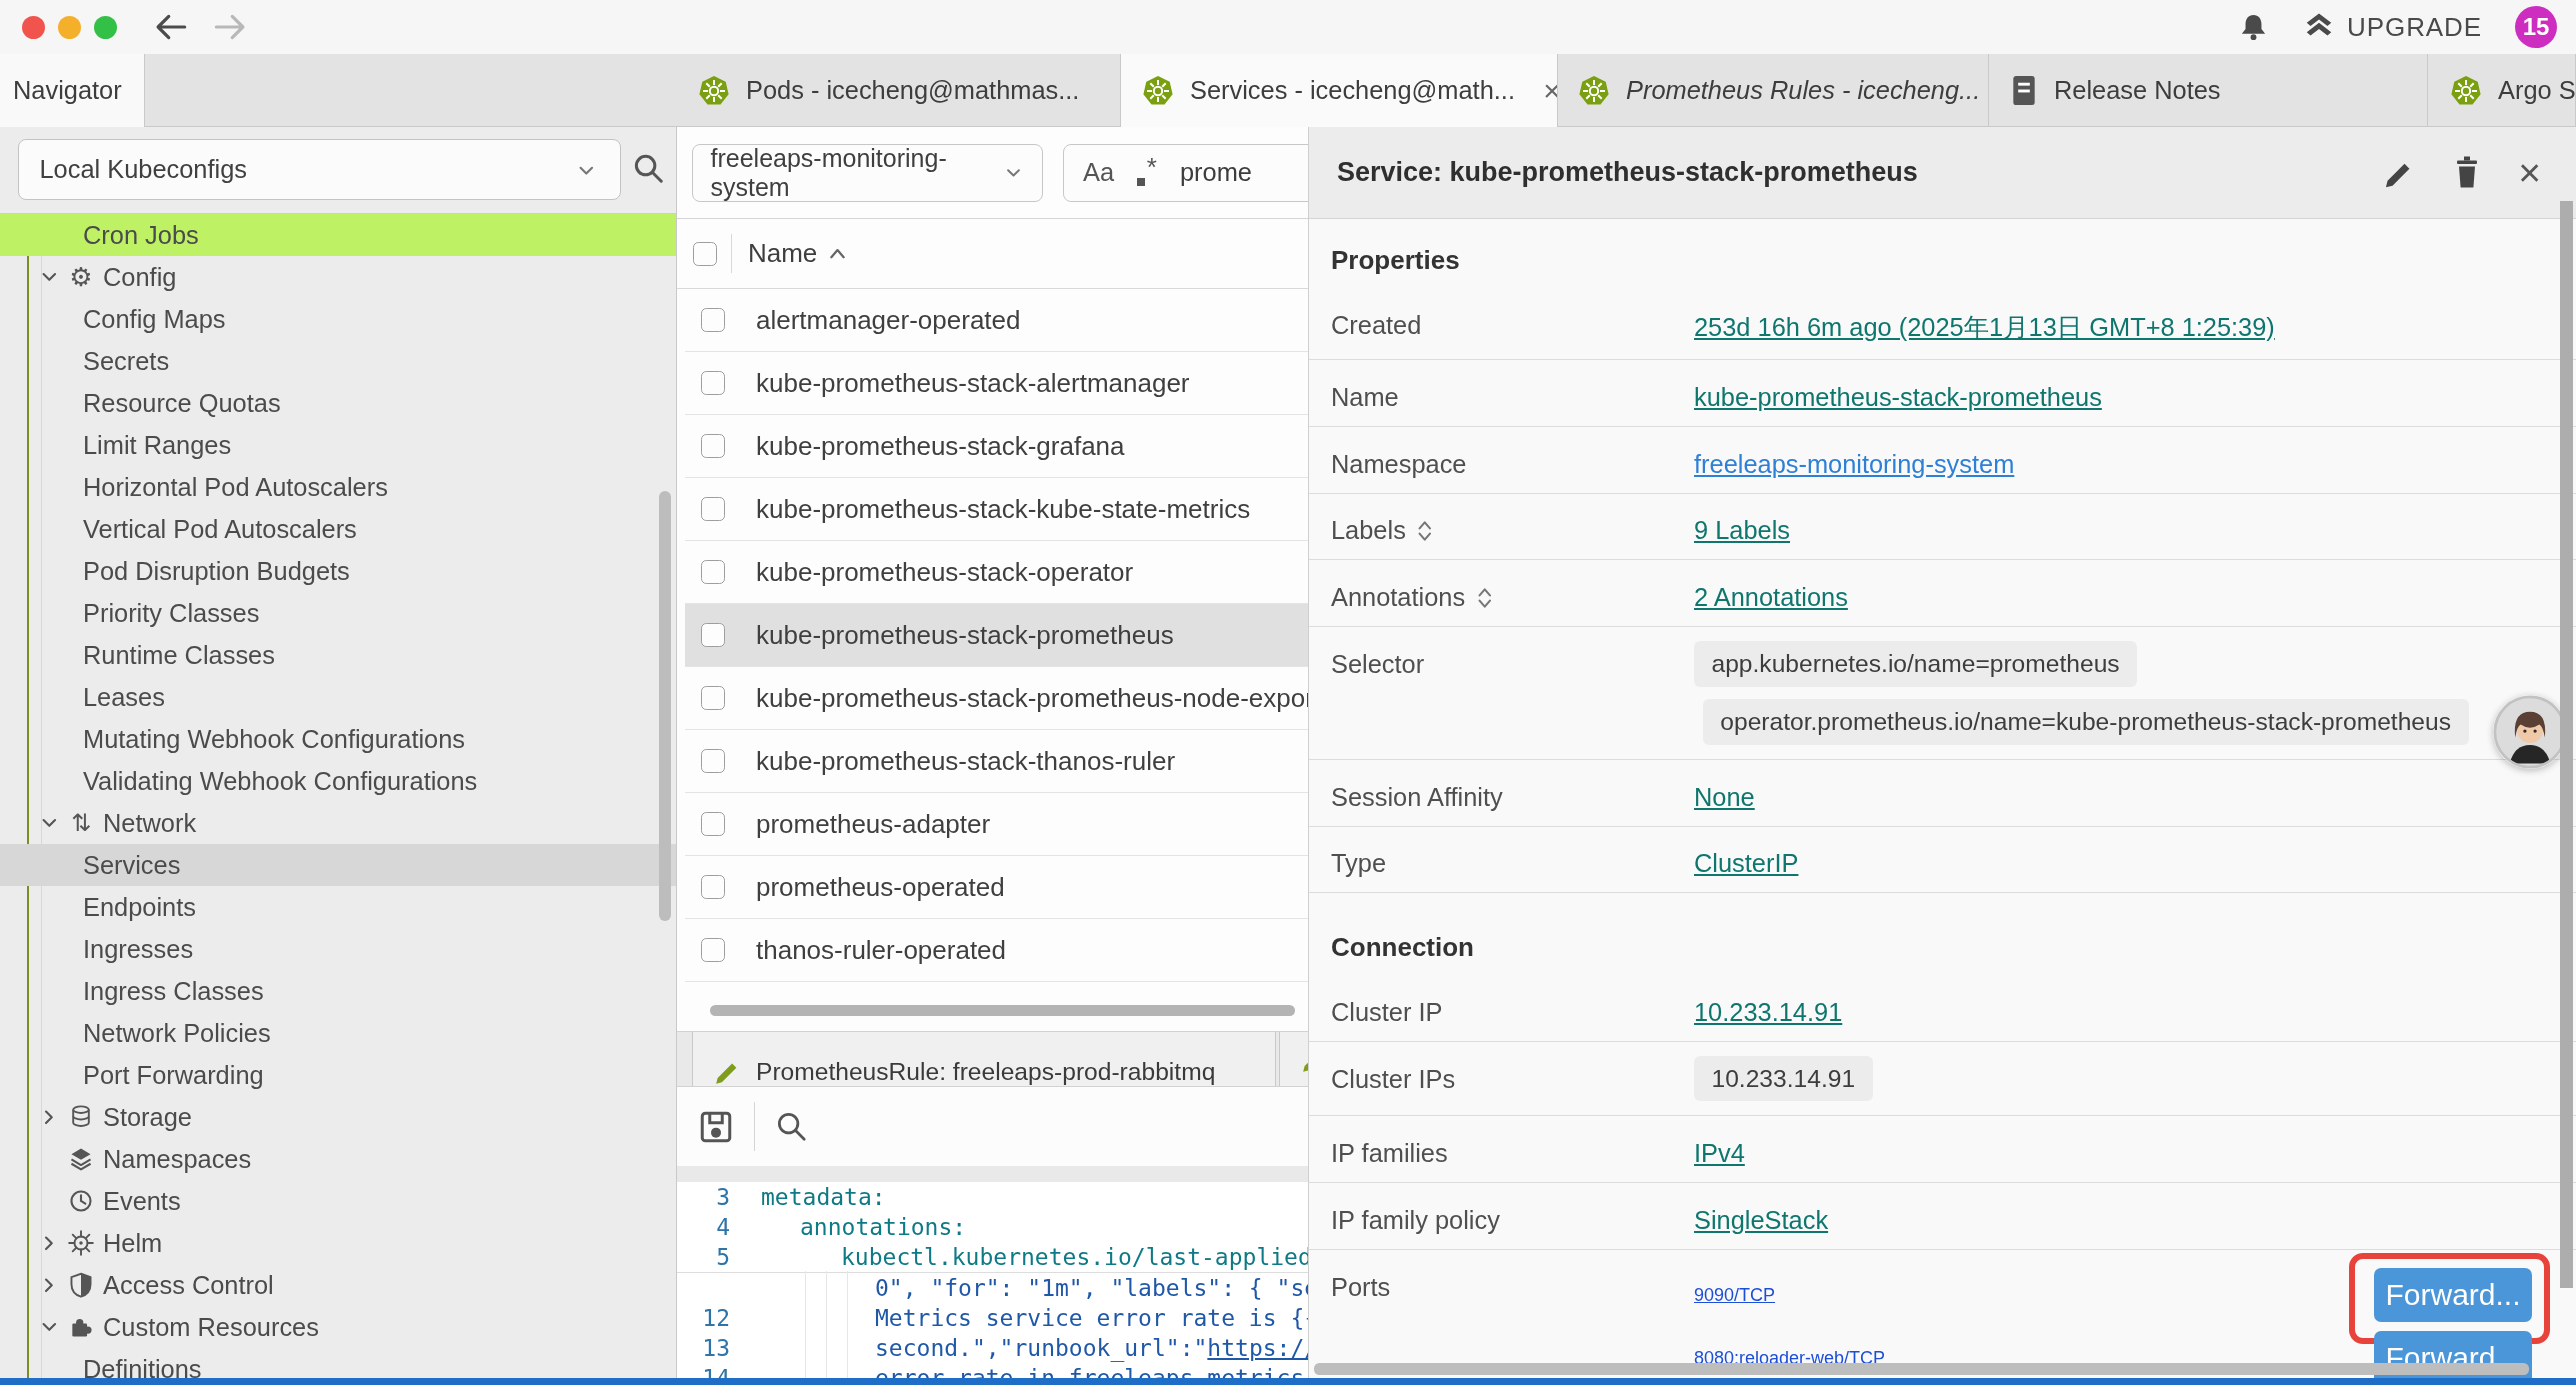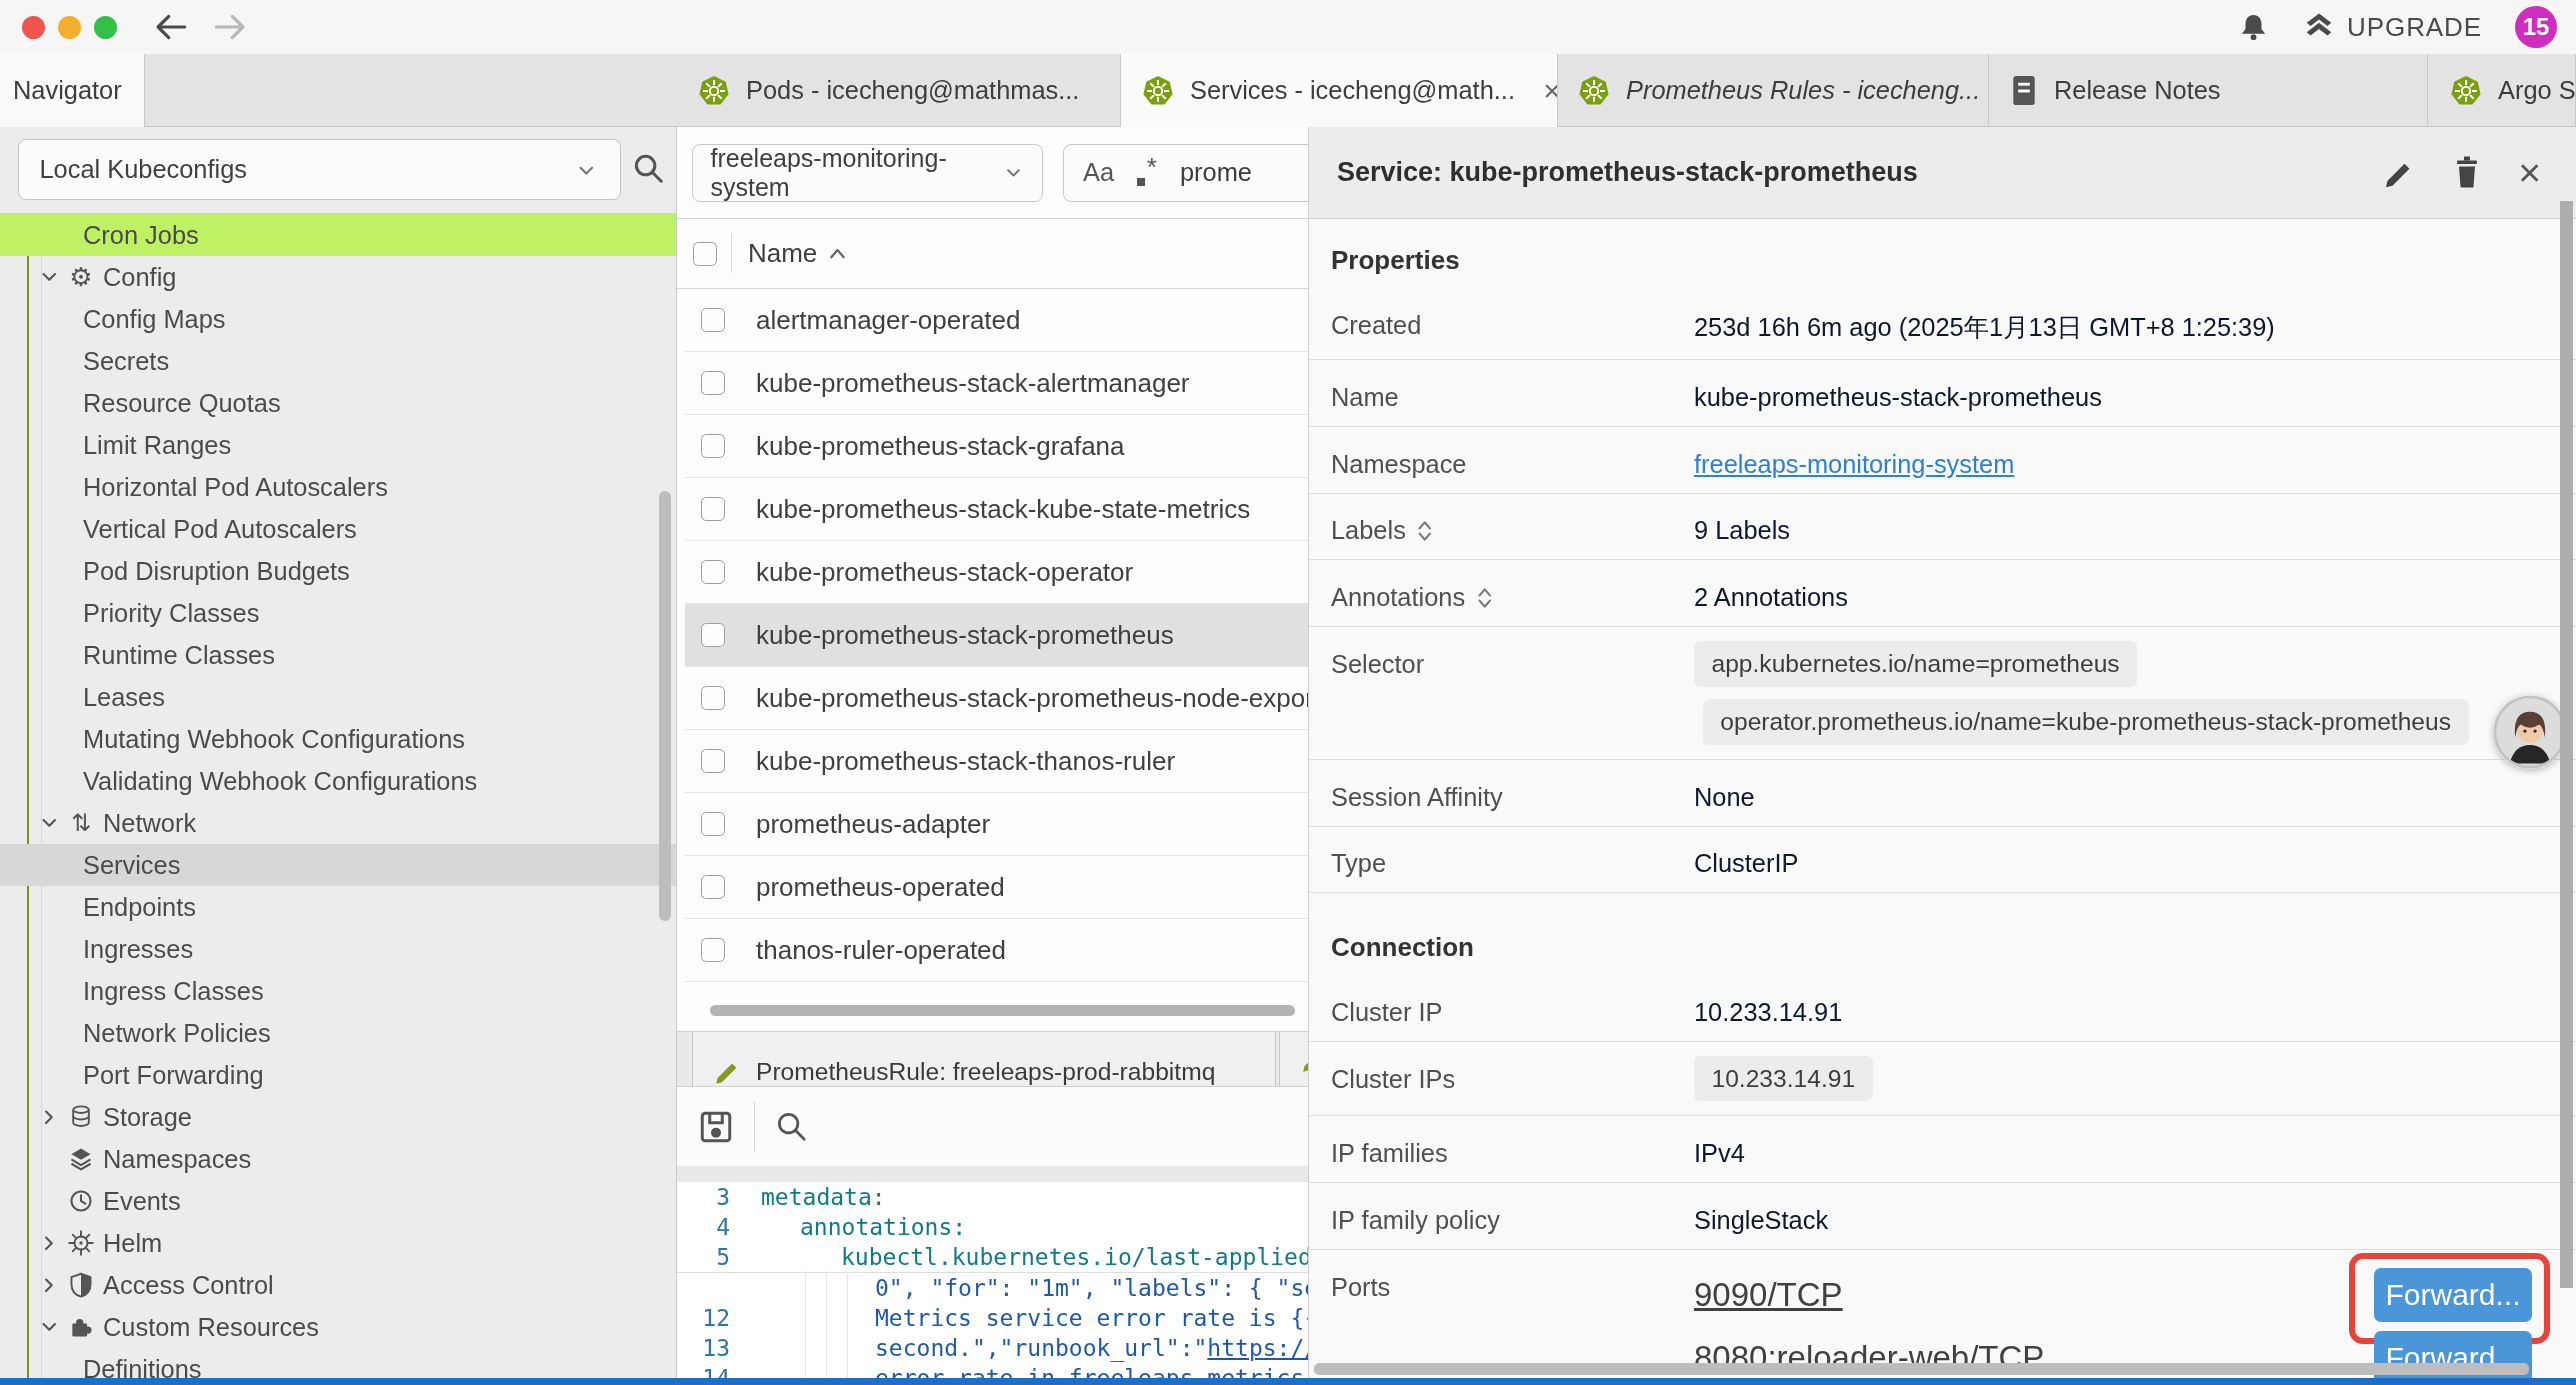--- a/index.html
+++ b/index.html
@@ -92,28 +92,28 @@
   .phead{position:absolute;left:0;top:0;width:100%;height:92px;background:#ececec;border-bottom:0.9px solid #d4d4d4;
          display:flex;align-items:center;box-sizing:border-box;padding:0 35px 0 28px;}
   .ptitle{font-size:27px;font-weight:bold;color:#2f2f2f;}
   .phead .ics{margin-left:auto;display:flex;align-items:center;gap:35px;}
   .pbody{position:absolute;left:0;top:92px;width:100%;bottom:0;overflow:hidden;}
   .pheading{padding:26px 0 12.3px 22px;font-size:26px;font-weight:bold;color:#333;}
   .pheading.gap{margin-top:12.3px;}
   .prow{display:flex;padding:14px 0 14px 22px;border-bottom:1.8px solid #dcdcdc;box-sizing:border-box;align-items:flex-start;}
   .prow.noline{border-bottom:none;}
   .plabel{flex:0 0 363px;font-size:25.4px;color:#4f4f4f;padding-top:8.8px;display:flex;align-items:center;gap:10.5px;}
-  .pval{font-size:25.4px;color:#0f172a;padding-top:8.8px;}
+  .pval{font-size:25.4px;color:#0f766e;padding-top:8.8px;text-decoration:underline;}
   .pval.link{color:#2e7fd6;text-decoration:underline;cursor:pointer;padding-top:8.8px;}
   .chipcol{display:flex;flex-direction:column;gap:12.3px;}
   .chip{background:#ececec;border-radius:6.1px;padding:8.8px 17.5px;font-size:24.6px;color:#3d3d3d;width:max-content;}
   .chip.ind{margin-left:8.8px;}
   .pvalwrap{flex:1;}
   .portrow{display:flex;align-items:center;height:63px;position:relative;}
-  .portlink{flex:1;font-size:33px;color:#404040;text-decoration:underline;cursor:pointer;}
+  .portlink{flex:1;font-size:18px;color:#1d4ed8;text-decoration:underline;cursor:pointer;}
   .fwdbtn{width:158px;height:54px;background:#4a96d8;color:#fff;border:none;border-radius:7px;
           font-size:30px;font-family:inherit;cursor:pointer;margin-right:44px;flex:none;}
   .redhl{position:absolute;right:26px;top:-10.5px;width:189px;height:79px;border:6.1px solid #e8433b;border-radius:14px;pointer-events:none;}
   .pscroll{position:absolute;right:3.5px;top:74px;width:13px;height:1087px;background:#adadad;}
   .hscroll2{position:absolute;left:5.3px;bottom:3.5px;width:1215px;height:11.4px;background:#bdbdbd;border-radius:5.3px;}
   .avatar{position:absolute;left:1184px;top:568px;width:74px;height:74px;border-radius:50%;cursor:pointer;
           box-shadow:0 1.8px 7px rgba(0,0,0,.25);}
 
   .statusbar{left:0;bottom:0;width:100%;height:7px;background:#1e6ec8;}
 </style>

